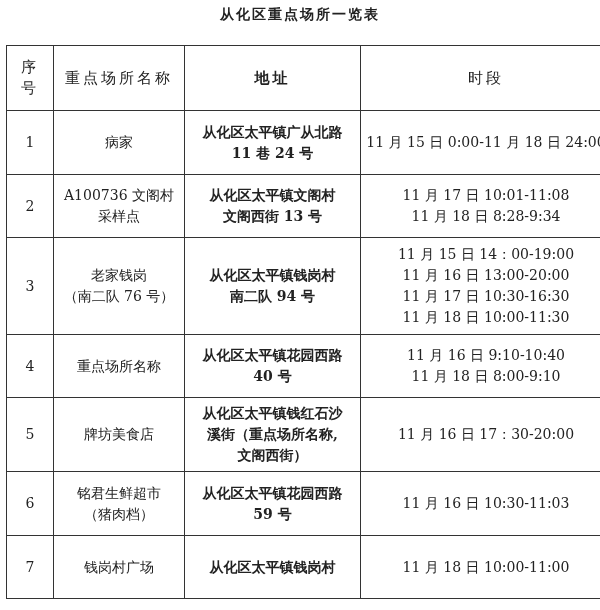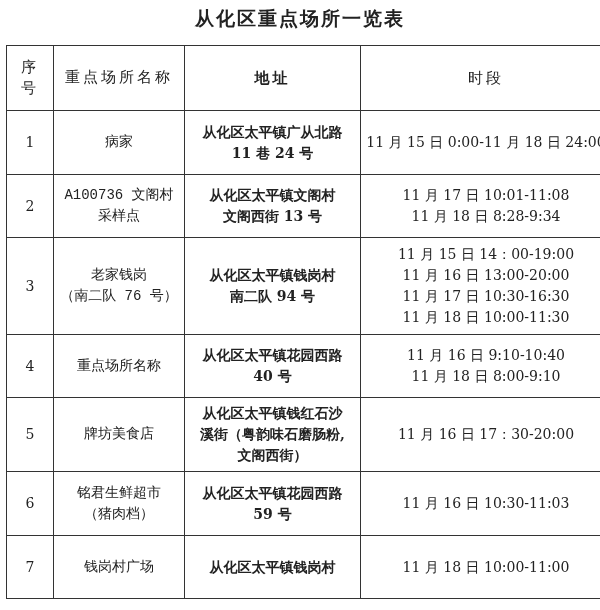--- a/index.html
+++ b/index.html
@@ -1,26 +1,26 @@
 <!DOCTYPE html>
 <html><head>
 <meta charset="utf-8">
 <style>
   html, body { margin: 0; padding: 0; background: #ffffff; }
   body { width: 600px; height: 610px; position: relative; overflow: hidden;
          font-family: "DejaVu Serif", "Liberation Serif", serif; color: #1a1a1a; }
   .title { position: absolute; top: 6px; left: 0; width: 600px; text-align: center;
-           font-size: 19px; font-weight: bold; letter-spacing: 2px; color: #222; }
+           font-size: 14px; font-weight: bold; letter-spacing: 2px; color: #222; }
   table { position: absolute; left: 6px; top: 45px; width: 589px;
           border-collapse: collapse; table-layout: fixed; }
   td, th { border: 1px solid #333; text-align: center; vertical-align: middle;
            font-size: 14px; font-weight: normal; line-height: 21px; padding: 0 2px; color: #222; }
   th { font-size: 15px; letter-spacing: 3px; }
   .c0 { width: 42px; }
-  .c1 { width: 126px; font-family: Liberation Mono, monospace; }
+  .c1 { width: 126px; }
   .c2 { width: 171px; font-weight: bold; }
   .c3 { width: 246px; }
   .line { display: block; }
   .num { font-size: 14px; }
 </style>
 </head>
 <body>
 
 <div class="title">从化区重点场所一览表</div>
 
@@ -96,21 +96,21 @@
           <span class="line">11 月 18 日 8:00-9:10</span>
         </td>
       </tr>
       <tr style="height: 74px;">
         <td class="c0 num">5</td>
         <td class="c1">
           <span class="line">牌坊美食店</span>
         </td>
         <td class="c2">
           <span class="line">从化区太平镇钱红石沙</span>
-          <span class="line">溪街（粤韵味石磨肠粉,</span>
+          <span class="line">溪街（重点场所名称,</span>
           <span class="line">文阁西街）</span>
         </td>
         <td class="c3">
           <span class="line">11 月 16 日 17：30-20:00</span>
         </td>
       </tr>
       <tr style="height: 64px;">
         <td class="c0 num">6</td>
         <td class="c1">
           <span class="line">铭君生鲜超市</span>

